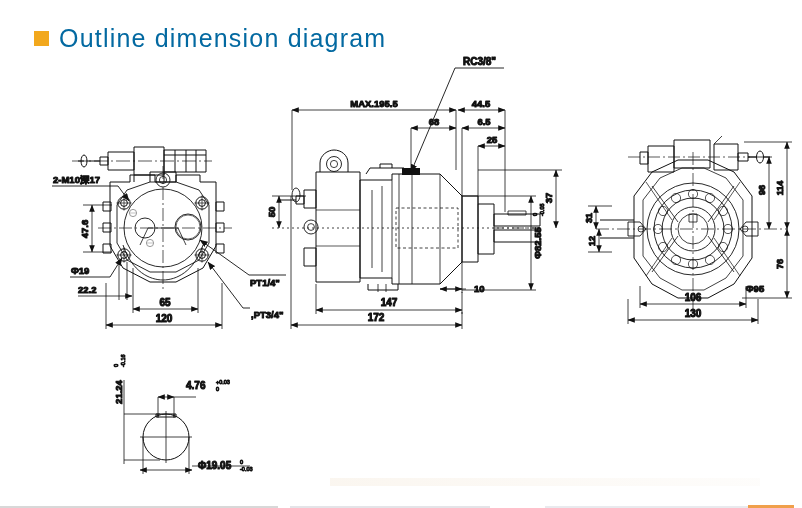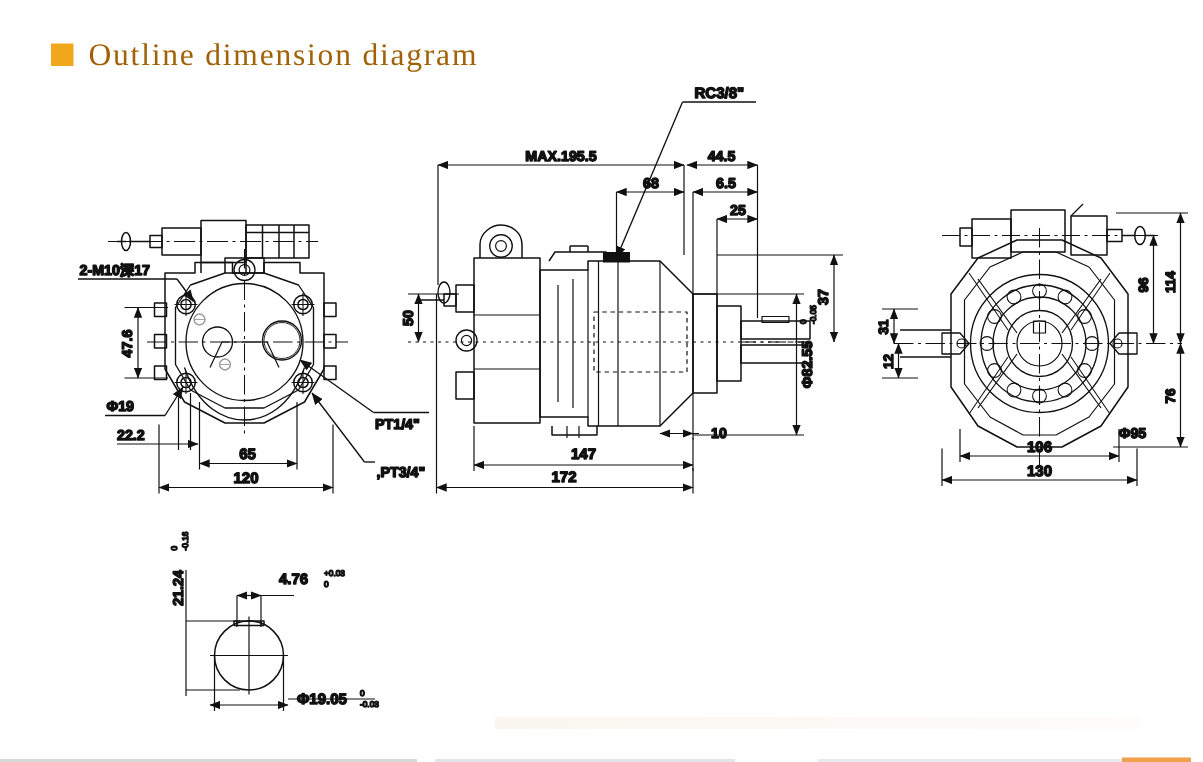--- a/index.html
+++ b/index.html
@@ -4,22 +4,22 @@
 <style>
   html,body{margin:0;padding:0;background:#fff;}
   body{width:802px;height:508px;position:relative;overflow:hidden;
        font-family:"Liberation Sans","DejaVu Sans",sans-serif;color:#000;}
 
   #stage{position:absolute;left:0;top:0;width:802px;height:508px;}
 
   
   .title-row{position:absolute;left:34px;top:24px;display:flex;align-items:center;gap:10px;}
   .title-bullet{width:15px;height:15px;background:#F2A81D;display:block;}
-  .title-text{font-size:21px;letter-spacing:1.2px;color:#a16207;
-              font-family:Liberation Serif, serif;white-space:nowrap;}
+  .title-text{font-size:25px;letter-spacing:1.2px;color:#0369a1;
+              font-family:Liberation Sans, sans-serif;white-space:nowrap;}
 
   
   svg.dwg{position:absolute;left:0;top:0;width:802px;height:508px;}
   svg.dwg text{font-family:"Liberation Sans","DejaVu Sans",sans-serif;fill:#111;}
 
   
   .footer{position:absolute;left:0;bottom:0;width:802px;height:3px;}
   .f1{position:absolute;left:0;bottom:0;width:278px;height:2px;background:#d8d8d8;}
   .f2{position:absolute;left:290px;bottom:0;width:200px;height:2px;background:#e4e4e8;}
   .f3{position:absolute;left:545px;bottom:0;width:205px;height:2px;background:#e9eaee;}

